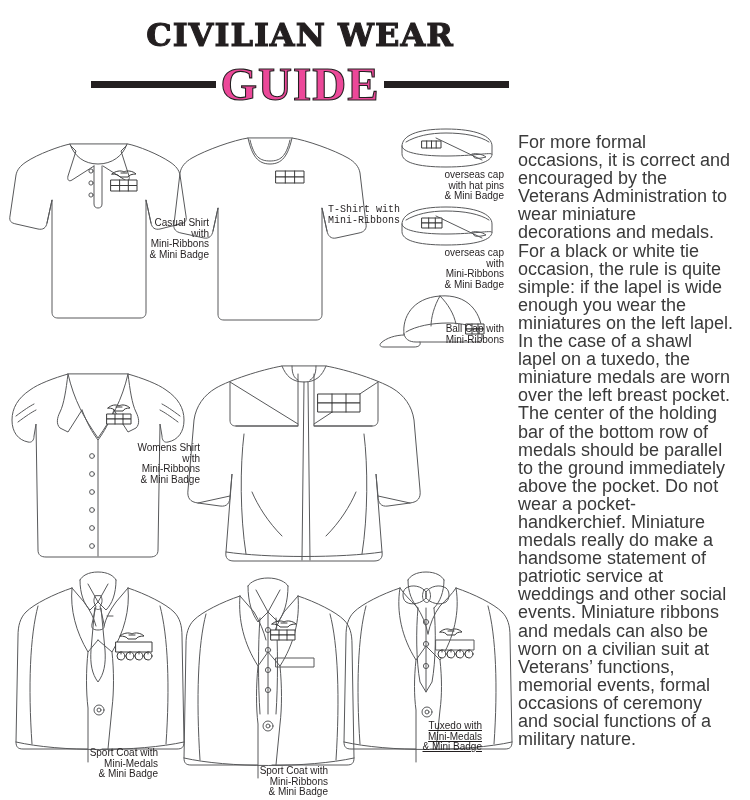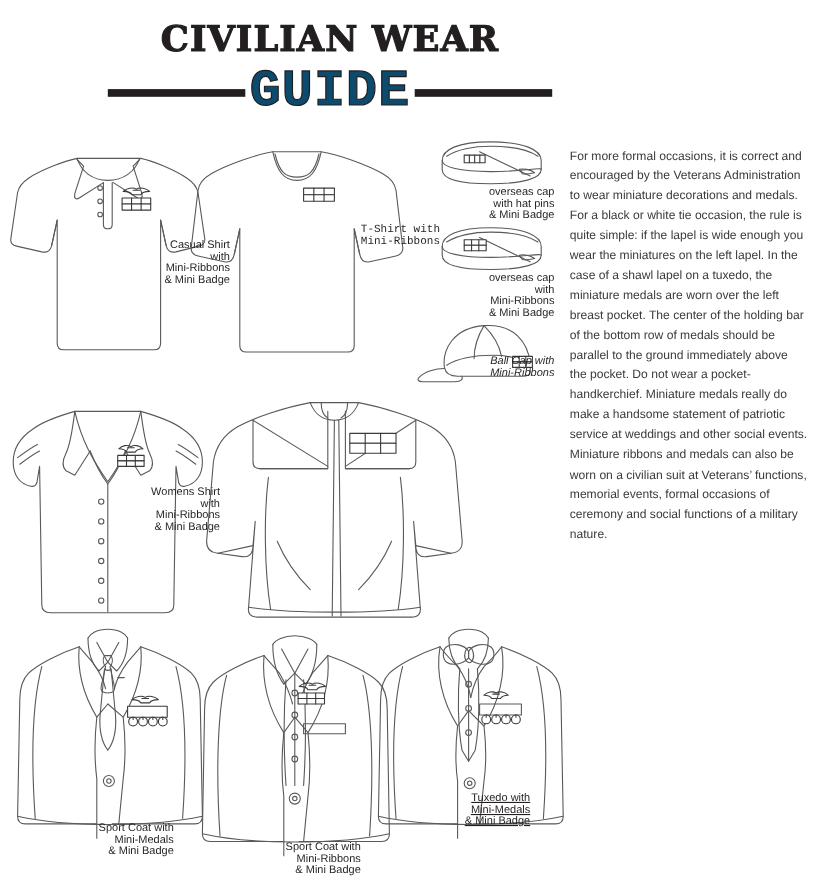--- a/index.html
+++ b/index.html
@@ -12,33 +12,33 @@
   #title-block{position:absolute;left:0;top:12px;width:600px;text-align:center;}
   #title-line1{
     font-family:"DejaVu Serif", serif;
     font-weight:bold;font-size:32px;line-height:46px;
     letter-spacing:1px;color:#231f20;
     -webkit-text-stroke:1.1px #231f20;
   }
   #title-rule-row{display:flex;align-items:center;justify-content:center;margin-top:4px;}
   .title-rule{height:7px;background:#231f20;width:125px;}
   #title-line2{
-    font-family:Liberation Mono, monospace;
+    font-family:Liberation Serif, serif;
     font-weight:bold;font-size:47px;line-height:44px;
-    letter-spacing:1px;color:#0c4a6e;padding:0 4px;
+    letter-spacing:1px;color:#ec4899;padding:0 4px;
     -webkit-text-stroke:1.1px #231f20;
   }
   
   #text-col{position:absolute;left:518px;top:133px;width:216px;}
   #text-heading{
     font-family:"DejaVu Serif", serif;font-weight:bold;font-size:12.4px;
     color:#231f20;margin-bottom:14px;letter-spacing:.1px;
   }
   #text-body{
-    font-size:11px;line-height:18.1px;color:#3a3a3a;text-align:left;
+    font-size:18px;line-height:18.1px;color:#3a3a3a;text-align:left;
   }
   
   #art{position:absolute;left:0;top:118px;width:750px;height:682px;}
   svg.garment{position:absolute;overflow:visible;}
   svg.garment path, svg.garment line, svg.garment rect,
   svg.garment circle, svg.garment polyline, svg.garment polygon,
   svg.garment ellipse{
     fill:none;stroke:#58595b;stroke-width:1;
     stroke-linejoin:round;stroke-linecap:round;
   }
@@ -151,21 +151,21 @@
     <path d="M28 47 C20 47 10 50 5 55 C3 57 4 59 8 59 L38 59 C43 59 45 57 44 54"></path>
     <path d="M64 8 C58 18 55 30 55 38"></path>
     <path d="M64 8 C72 16 78 26 80 36"></path>
     <rect class="dark fillwhite" x="90" y="36" width="18" height="5"></rect>
     <rect class="dark fillwhite" x="90" y="41" width="18" height="5"></rect>
     <line class="dark" x1="96" y1="36" x2="96" y2="41"></line>
     <line class="dark" x1="102" y1="36" x2="102" y2="41"></line>
     <line class="dark" x1="96" y1="41" x2="96" y2="46"></line>
     <line class="dark" x1="102" y1="41" x2="102" y2="46"></line>
   </svg>
-  <div class="caption" style="left:392px;top:206px;width:112px;font-style:italic;">Ball Cap with
+  <div class="caption" style="left:392px;top:206px;width:112px;">Ball Cap with
 Mini-Ribbons</div>
 
   <svg class="garment" style="left:8px;top:242px;" width="180" height="210" viewBox="0 0 180 210">
     <path d="M60 14 C46 18 30 24 22 30 C10 38 4 48 4 60 C4 72 10 80 20 82 C24 83 26 80 26 76 L28 64 L30 190 C30 195 33 197 38 197 L142 197 C147 197 150 195 150 190 L152 64 L154 76 C154 80 156 83 160 82 C170 80 176 72 176 60 C176 48 170 38 158 30 C150 24 134 18 120 14 Z"></path>
     <path d="M8 56 C16 50 22 46 26 44"></path>
     <path d="M10 62 C18 56 24 52 28 50"></path>
     <path d="M172 56 C164 50 158 46 154 44"></path>
     <path d="M170 62 C162 56 156 52 152 50"></path>
 
     <path d="M60 14 C58 30 56 44 52 52 C49 58 48 64 52 68 L60 72 L74 50"></path>

